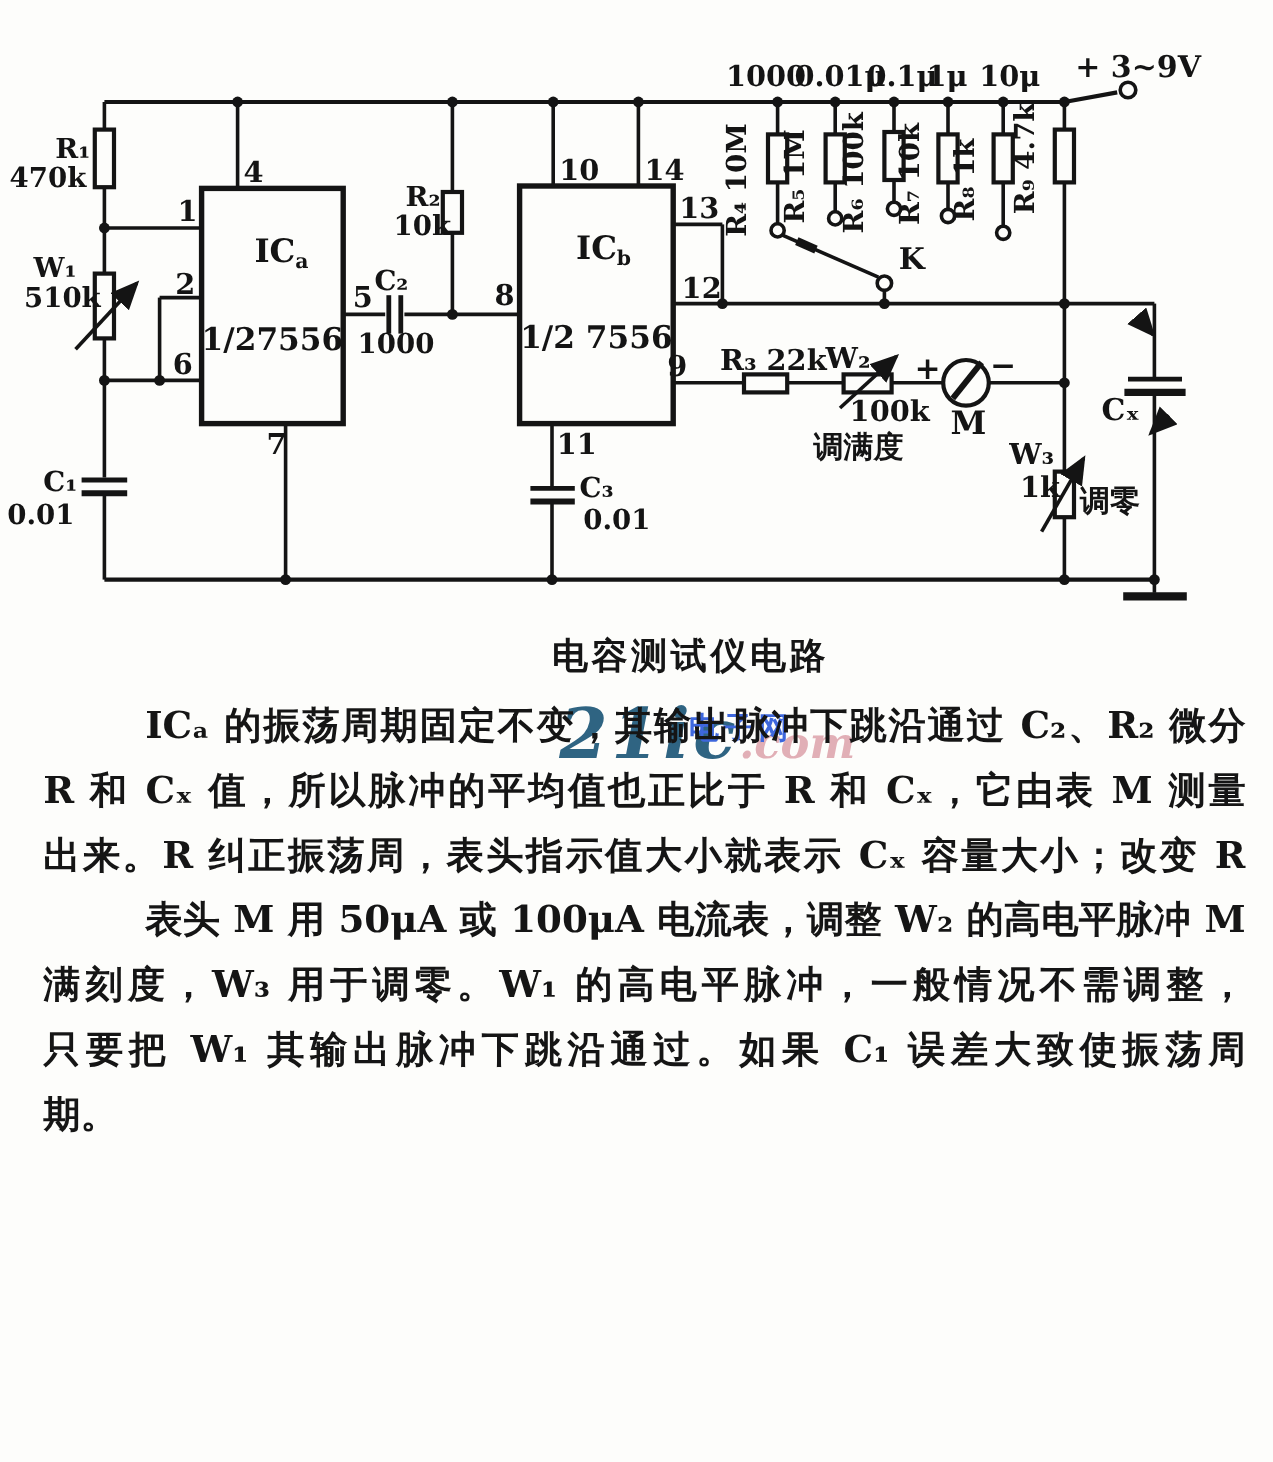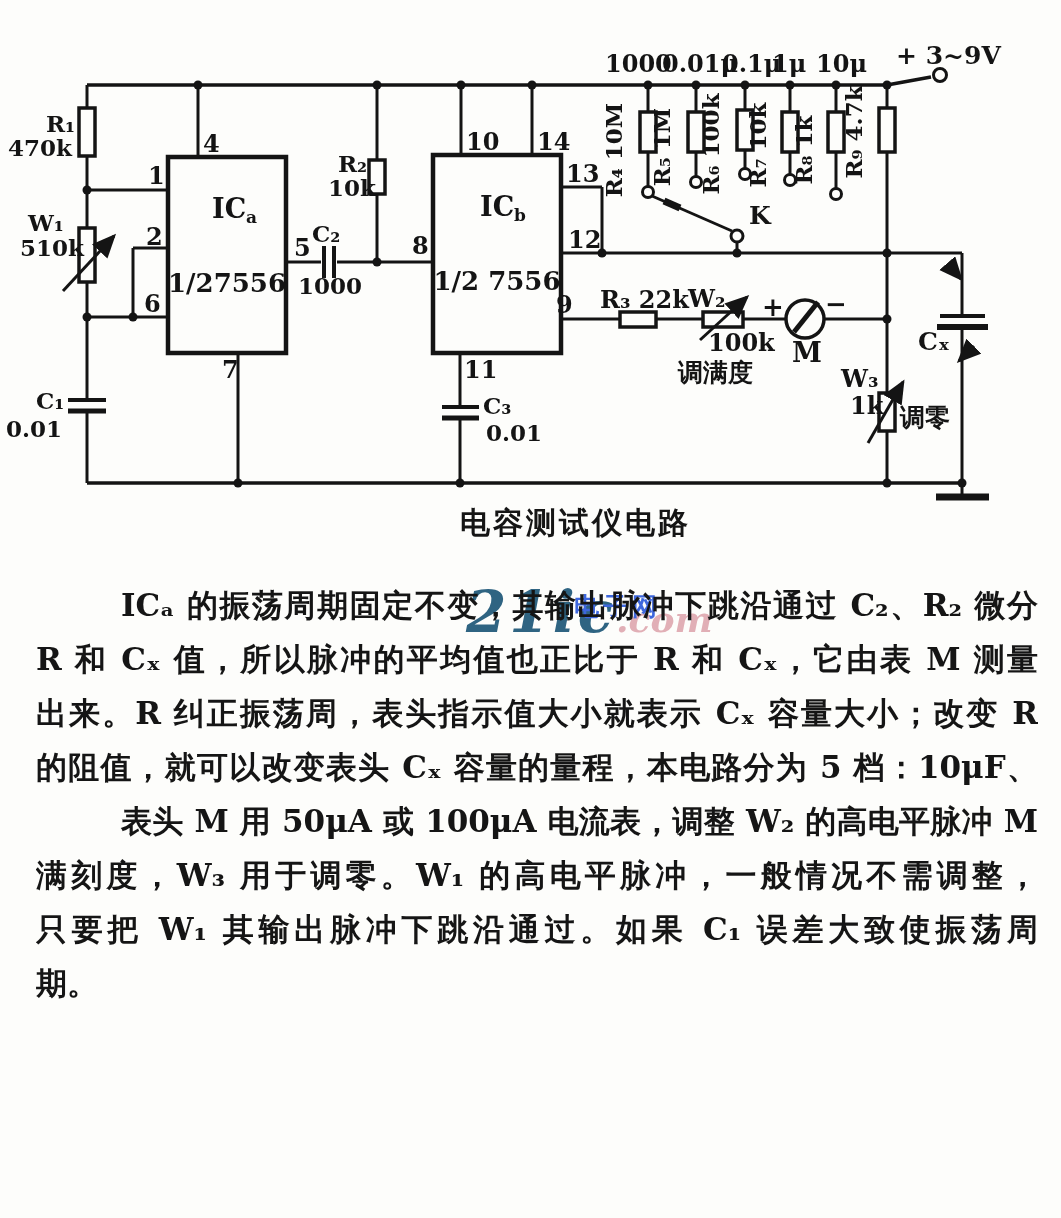--- a/index.html
+++ b/index.html
@@ -1,20 +1,20 @@
 <!DOCTYPE html>
 <html><head>
 <meta charset="utf-8">
 <style>
   html,body{margin:0;padding:0;}
   #page{position:relative;width:1061px;height:1218px;background:#fdfdfb;overflow:hidden;
         font-family:"DejaVu Serif","DejaVu Sans","Liberation Serif",serif;color:#151515;}
   #schematic-wrap{position:absolute;left:0;top:0;width:1061px;height:520px;}
   svg text{font-family:"DejaVu Serif","DejaVu Sans","Liberation Serif",serif;fill:#141414;}
-  .caption{position:absolute;left:0;top:503px;width:1061px;text-align:center;
+  .caption{position:absolute;left:0;top:527px;width:1061px;text-align:center;
            font-size:30px;font-weight:bold;letter-spacing:3px;padding-left:90px;box-sizing:border-box;}
   .bodytext{position:absolute;left:36px;top:578px;width:1002px;z-index:2;}
   .tline{height:54px;line-height:54px;font-size:31px;font-weight:bold;white-space:nowrap;}
   .tline.fill{text-align:justify;text-align-last:justify;white-space:normal;height:54px;overflow:hidden;}
   .tline.indent{padding-left:85px;}
   .tline.indent.fill{padding-left:85px;width:917px;}
   .watermark{position:absolute;left:466px;top:578px;z-index:1;opacity:.85;pointer-events:none;}
   .wm-brand{font-size:58px;font-weight:bold;font-style:italic;color:#0c4a6e;letter-spacing:3px;text-align:center;}
   .wm-com{font-size:36px;font-style:italic;font-weight:bold;color:#dda2aa;}
   .wm-cn{position:absolute;left:108px;top:12px;font-size:25px;color:#1d4ed8;letter-spacing:4px;font-weight:bold;}
@@ -248,20 +248,19 @@
     <span class="wm-brand">21ic</span><span class="wm-com">.com</span>
     <span class="wm-cn">电子网</span>
   </div>
 
   <div class="caption">电容测试仪电路</div>
 
   <div class="bodytext">
     <div class="tline indent fill">ICₐ 的振荡周期固定不变，其输出脉冲下跳沿通过 C₂、R₂ 微分</div>
     <div class="tline fill">R 和 Cₓ 值，所以脉冲的平均值也正比于 R 和 Cₓ，它由表 M 测量</div>
     <div class="tline fill">出来。R 纠正振荡周，表头指示值大小就表示 Cₓ 容量大小；改变 R</div>
-    <div class="tline fill">的阻值，就可以改变表头 Cₓ 容量的量程，本电路分为 5 档：10μF、</div>
     <div class="tline indent fill">表头 M 用 50μA 或 100μA 电流表，调整 W₂ 的高电平脉冲 M</div>
     <div class="tline fill">满刻度，W₃ 用于调零。W₁ 的高电平脉冲，一般情况不需调整，</div>
     <div class="tline fill">只要把 W₁ 其输出脉冲下跳沿通过。如果 C₁ 误差大致使振荡周</div>
     <div class="tline">期。</div>
   </div>
 
 </div>
 
 </body></html>

